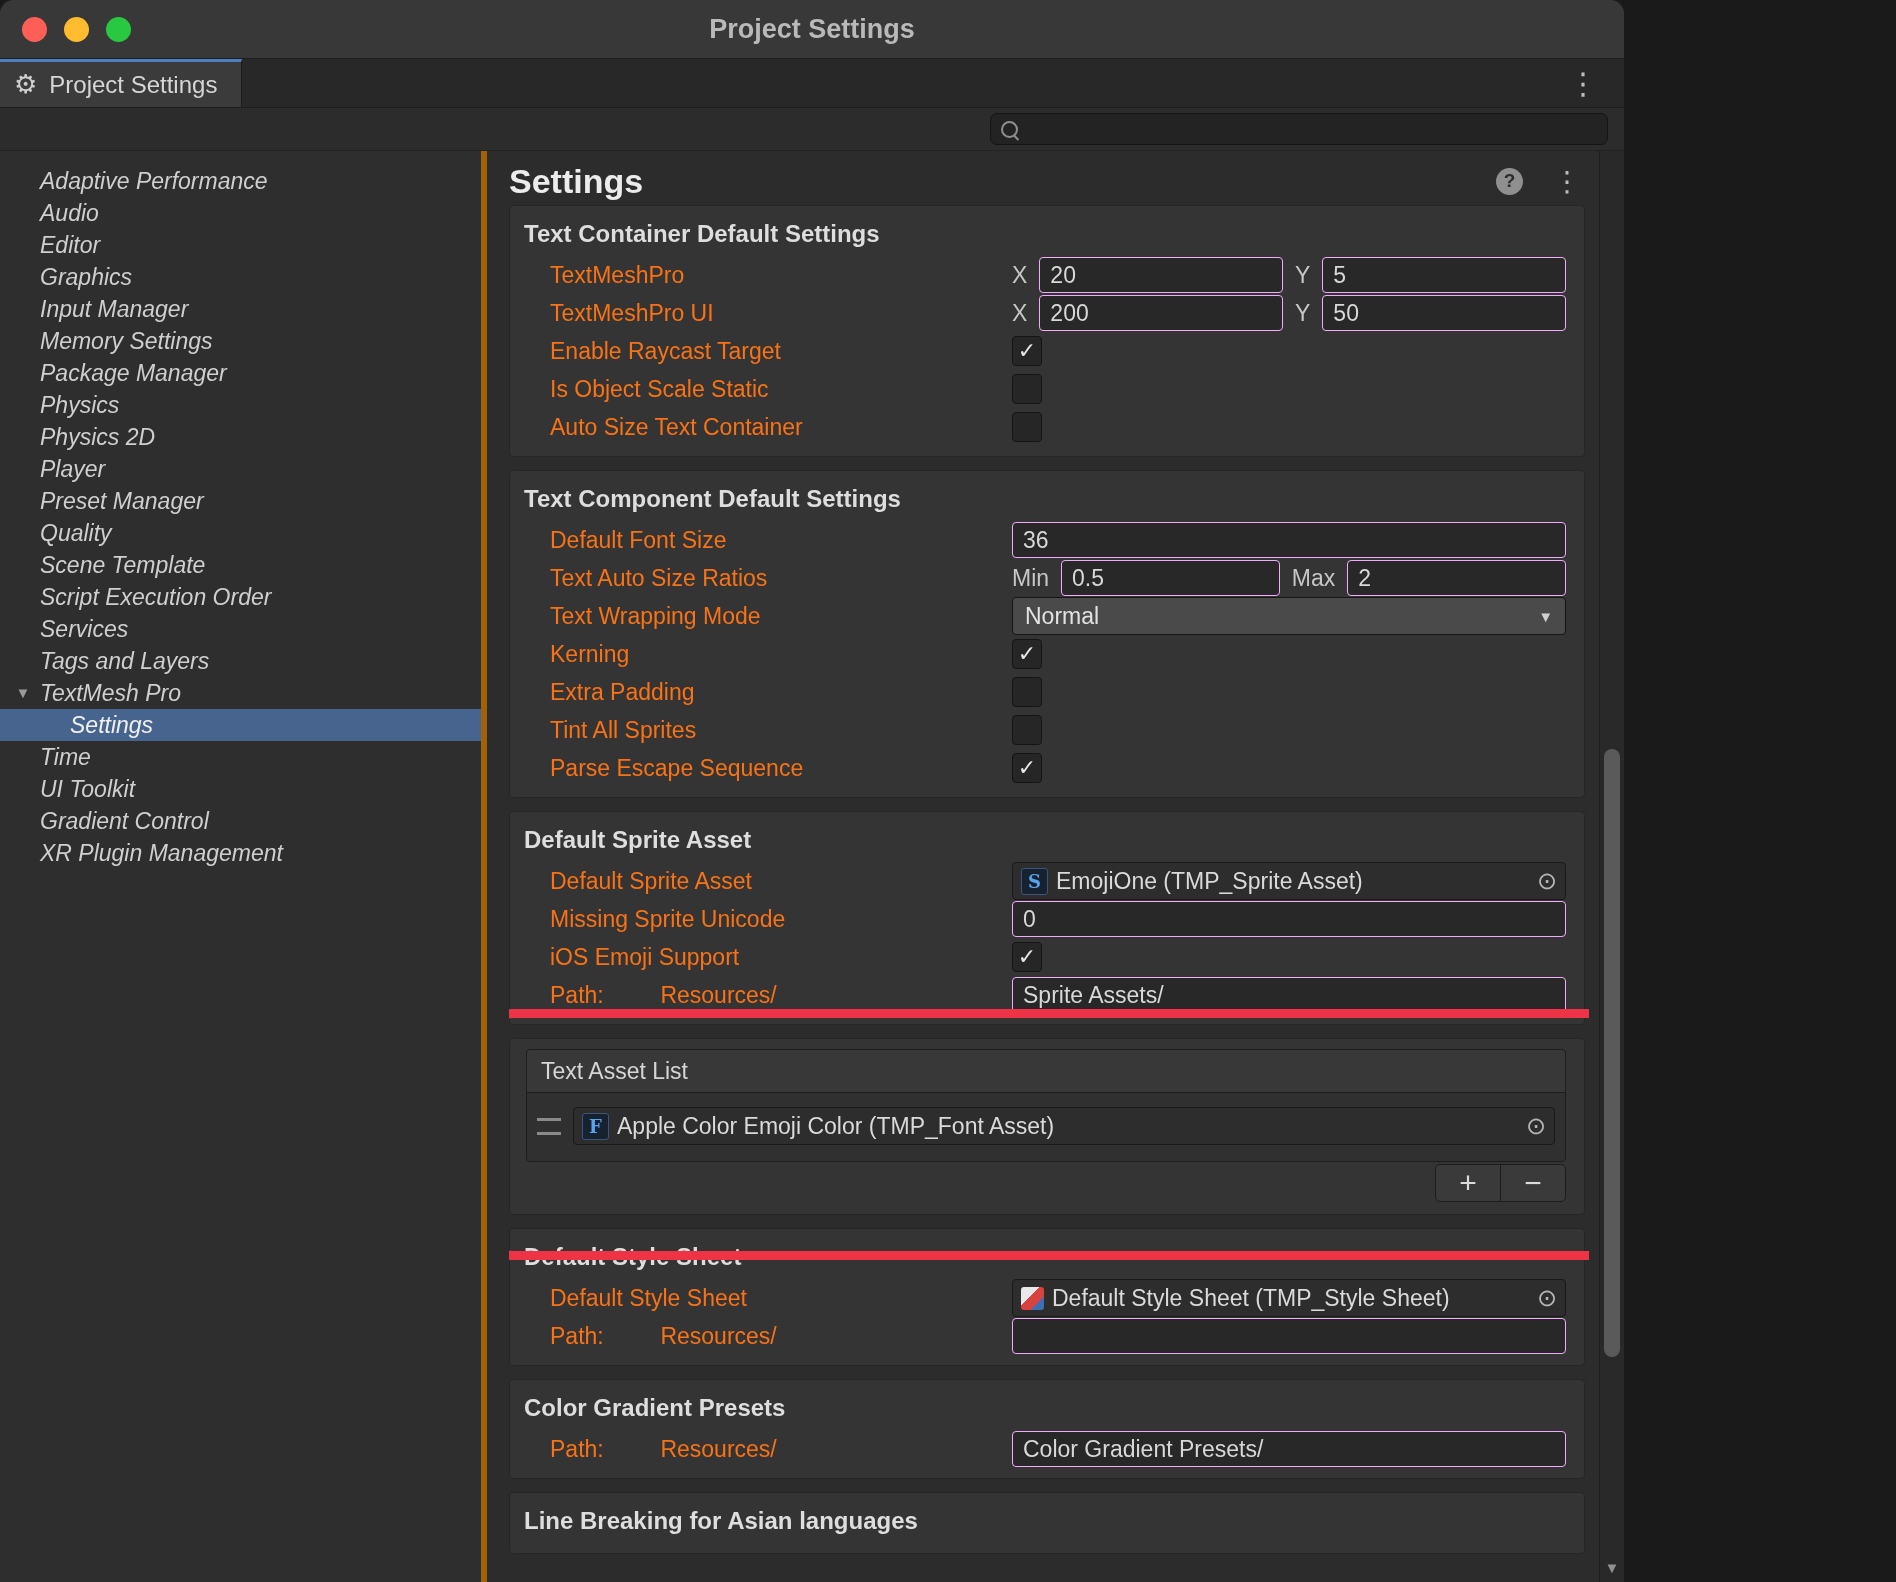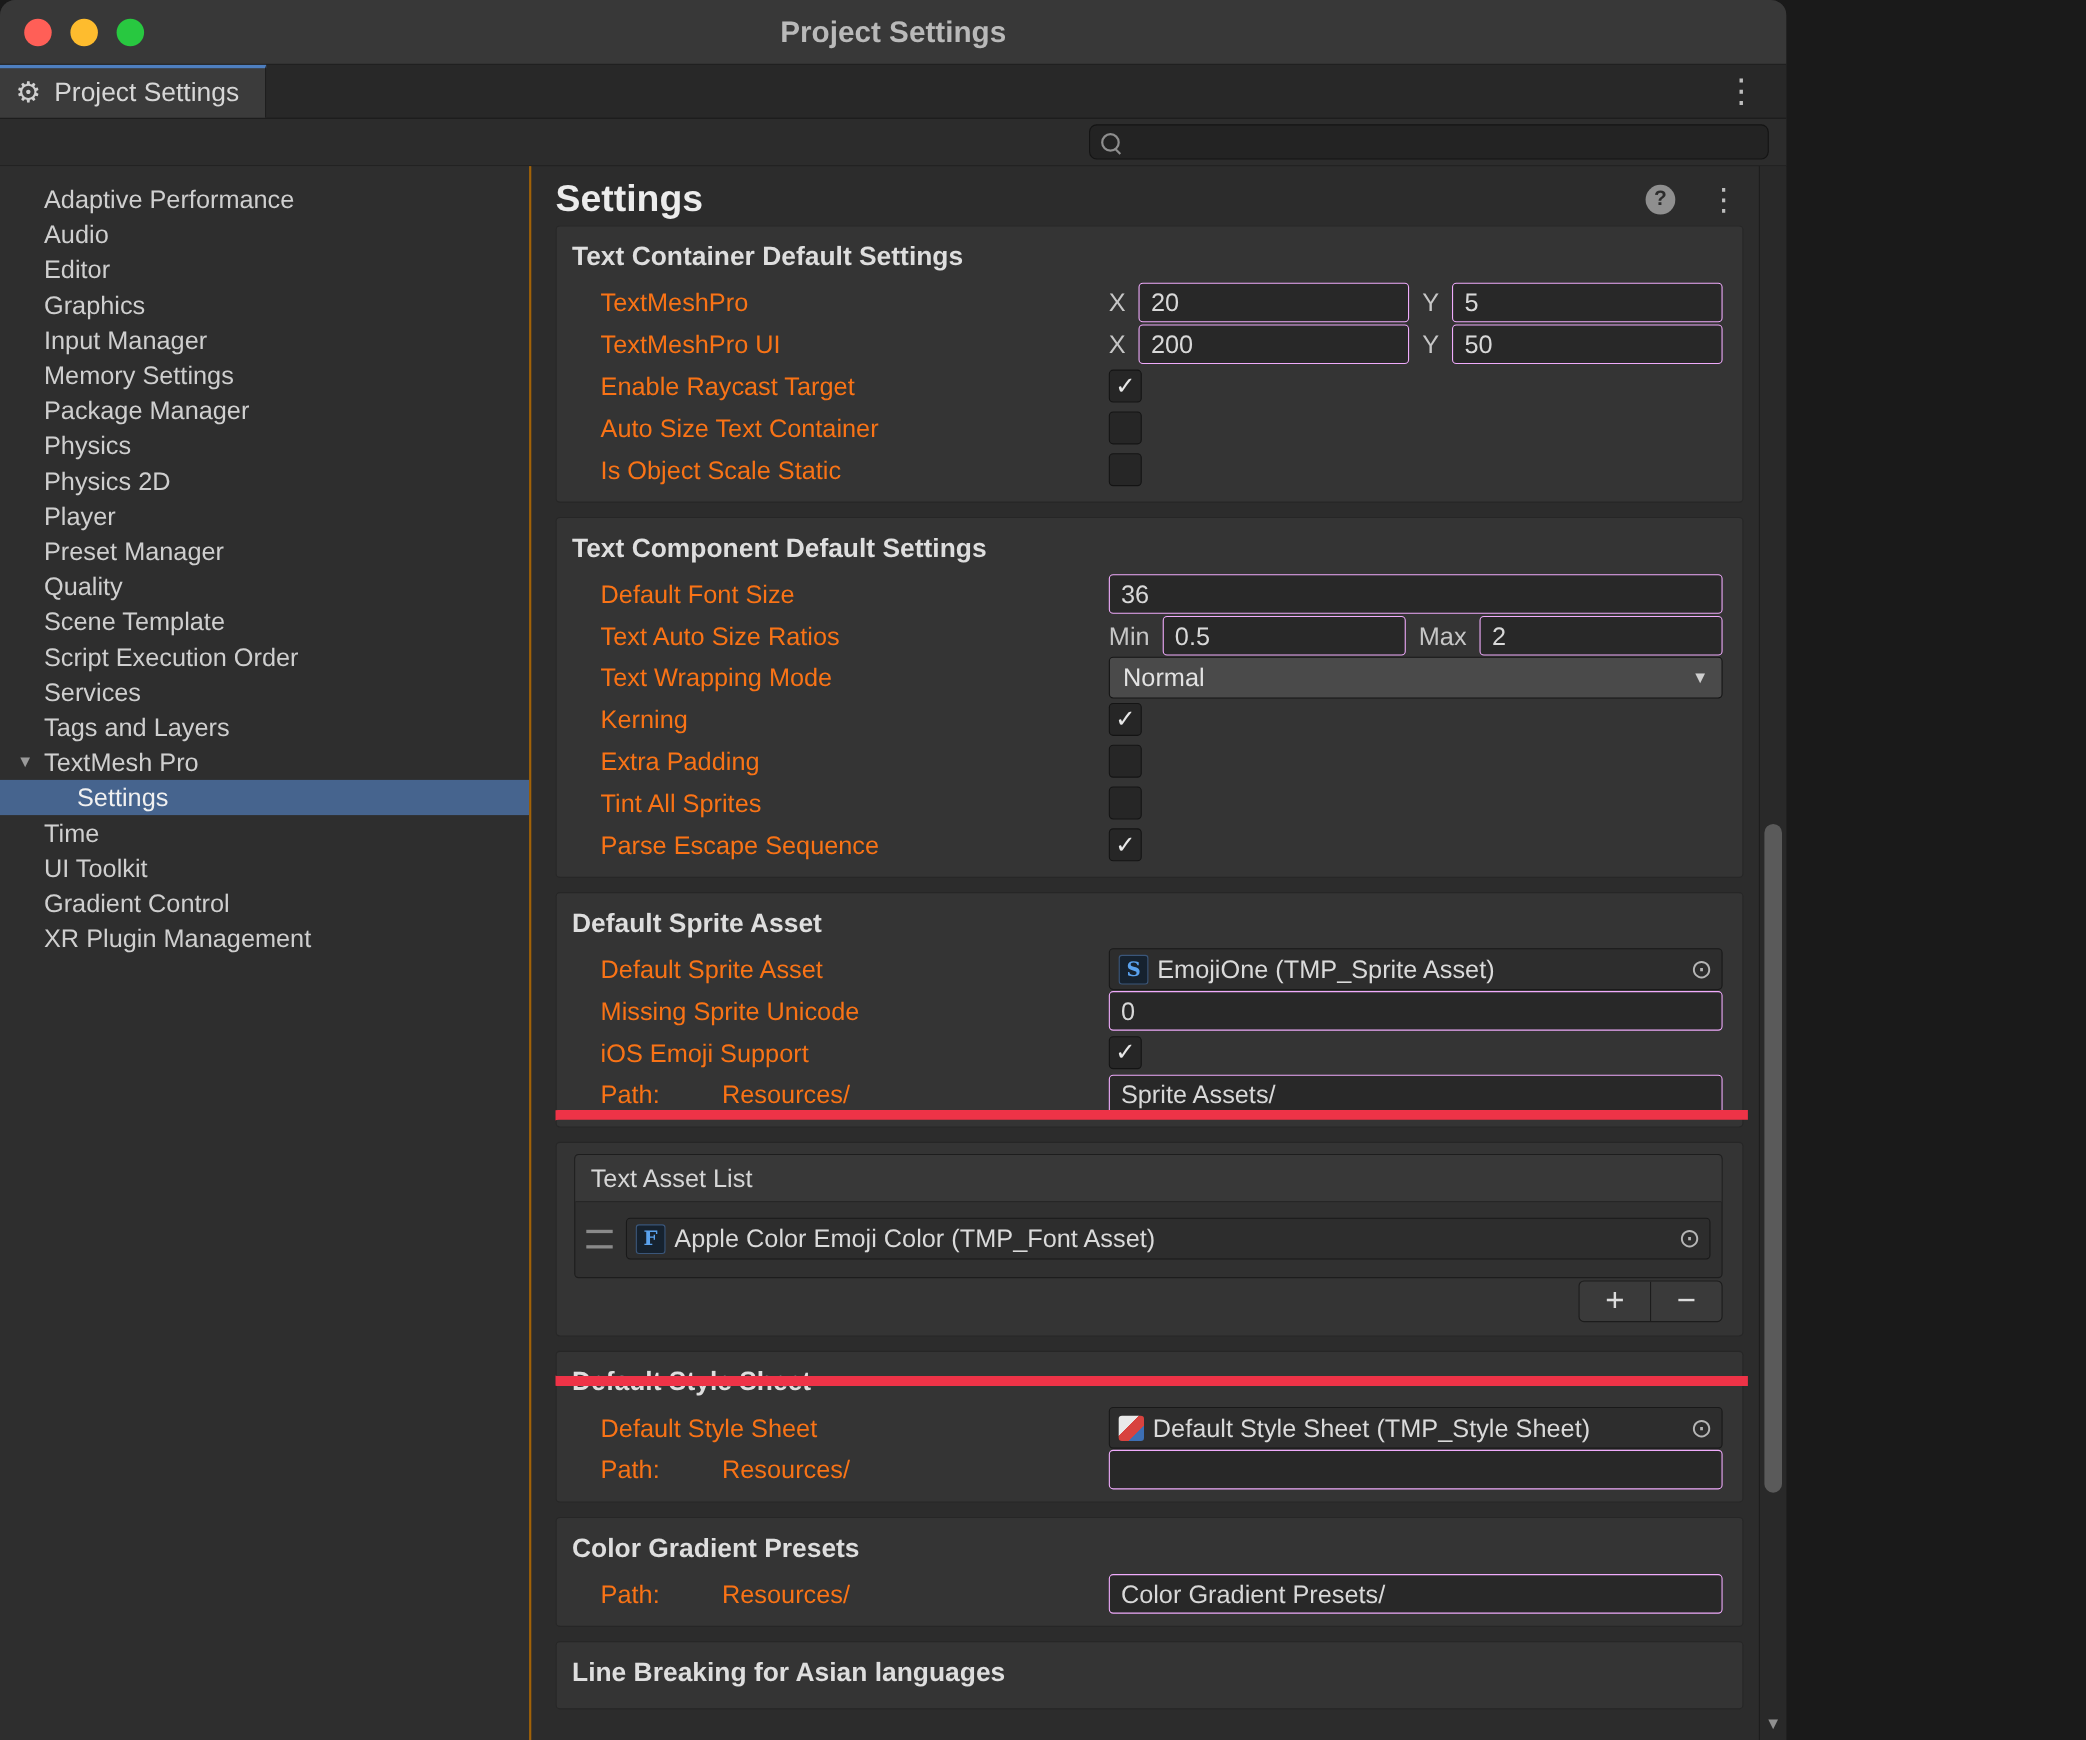--- a/index.html
+++ b/index.html
@@ -31,22 +31,22 @@
   .mag{width:13px;height:13px;border:2px solid #8e8e8e;border-radius:50%;position:relative;flex:none;}
   .mag::after{content:"";position:absolute;width:2px;height:7px;background:#8e8e8e;
               left:12px;top:11px;transform:rotate(-45deg);}
   .searchbox input{flex:1;background:transparent;border:none;outline:none;color:#d5d5d5;font-size:21px;
                    font-family:"Liberation Sans",sans-serif;}
 
   
   .content{flex:1;display:flex;min-height:0;}
 
   
-  .sidebar{width:481px;flex:none;background:#2e2e2e;border-right:2px solid #a16207;
-           padding-top:14px;font-size:23px;overflow:hidden;}
+  .sidebar{width:481px;flex:none;background:#2e2e2e;border-right:6px solid #a16207;
+           padding-top:14px;font-size:23px;overflow:hidden;font-style:italic;}
   .side-item{height:32px;line-height:32px;padding-left:40px;color:#cfcfcf;cursor:pointer;
              white-space:nowrap;display:flex;align-items:center;}
   .side-item.with-fold{padding-left:12px;gap:6px;}
   .side-item .fold{font-size:15px;color:#9a9a9a;width:22px;text-align:center;}
   .side-item.selected{background:#46648e;color:#f0f0f0;padding-left:70px;}
 
   
   .main{flex:1;min-width:0;display:flex;flex-direction:column;overflow:hidden;padding:6px 10px 0 22px;}
   .main-header{display:flex;align-items:center;flex:none;height:48px;}
   .main-title{font-size:34px;font-weight:bold;color:#ececec;}
@@ -240,27 +240,27 @@
               <input class="field grow" value="50" style="">
             </div>
           </div>
           <div class="row">
             <div class="row-label">Enable Raycast Target</div>
             <div class="row-ctrl">
                 <span class="checkbox">✓</span>
               </div>
           </div>
           <div class="row">
+            <div class="row-label">Is Object Scale Static</div>
+            <div class="row-ctrl">
+                <span class="checkbox"></span>
+              </div>
+          </div>
+          <div class="row">
             <div class="row-label">Auto Size Text Container</div>
-            <div class="row-ctrl">
-                <span class="checkbox"></span>
-              </div>
-          </div>
-          <div class="row">
-            <div class="row-label">Is Object Scale Static</div>
             <div class="row-ctrl">
                 <span class="checkbox"></span>
               </div>
           </div>
         </div>
 
         <div class="panel">
           <div class="sec-header">Text Component Default Settings</div>
           <div class="row">
             <div class="row-label">Default Font Size</div>

